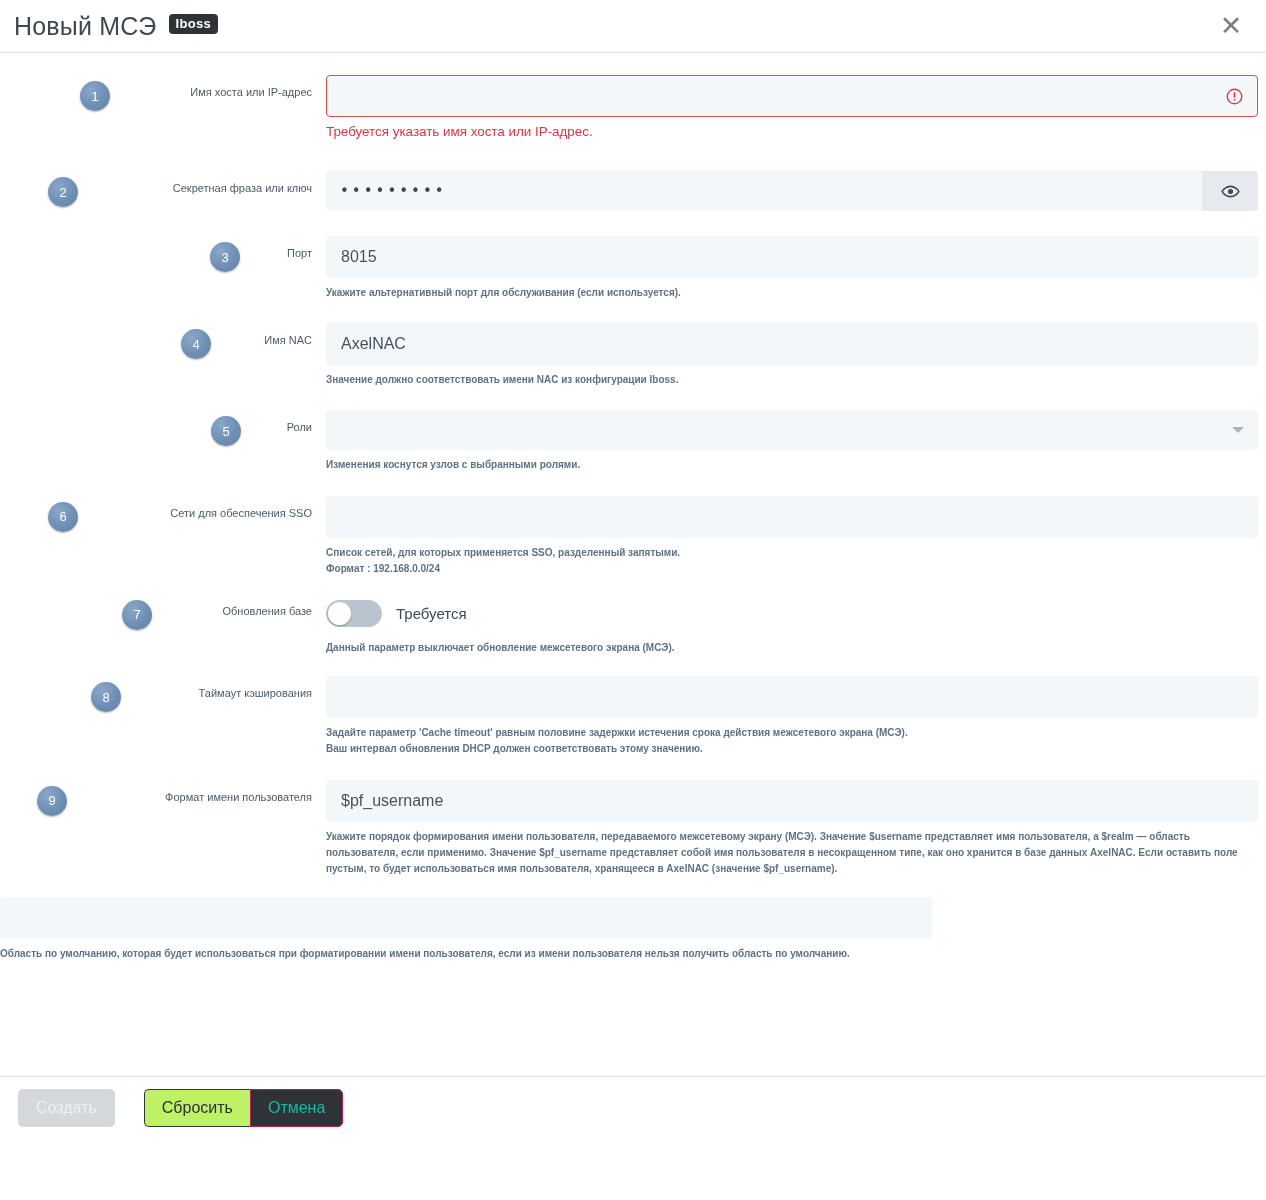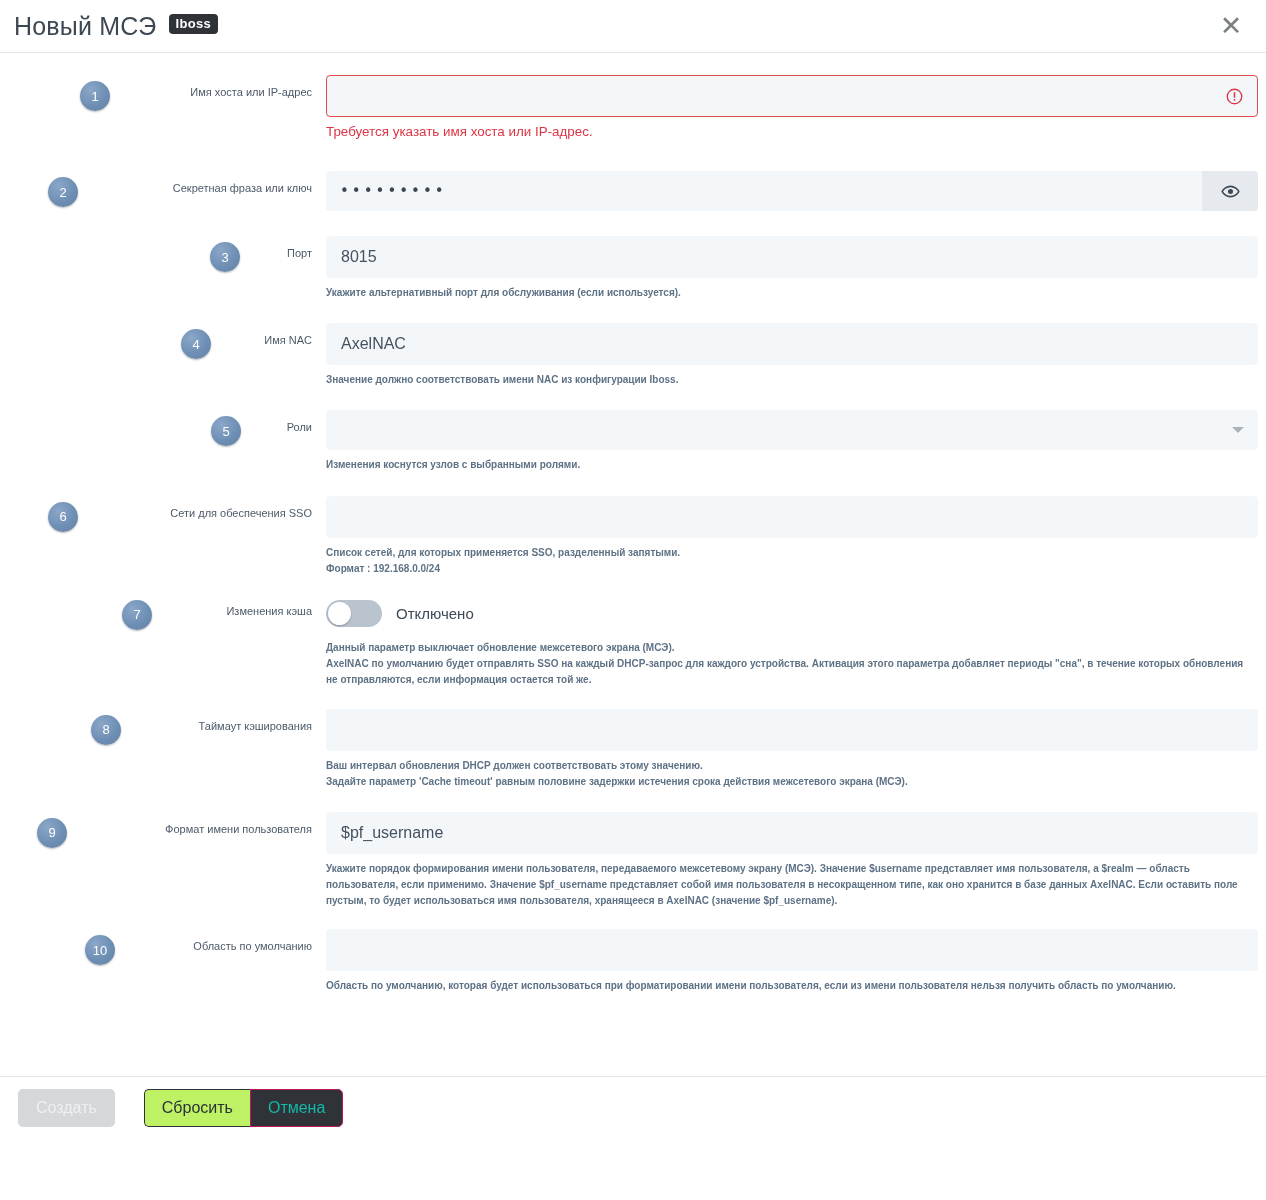--- a/index.html
+++ b/index.html
@@ -366,70 +366,65 @@
       <div class="help-text">
         <div>Список сетей, для которых применяется SSO, разделенный запятыми.</div>
         <div>Формат : 192.168.0.0/24</div>
       </div>
     </div>
   </div>
 
   <div class="form-row" style="margin-top:24px;">
     <div class="gutter" style="padding-top:4px;">
       <span class="step-badge" style="left:122px; top:-1px;">7</span>
-      <span class="field-label">Изменения кэша</span>
+      <span class="field-label">Обновления базе</span>
     </div>
     <div class="control">
       <div class="toggle-wrap">
         <div class="toggle">
           <div class="knob"></div>
         </div>
-        <span class="toggle-label">Отключено</span>
+        <span class="toggle-label">Требуется</span>
       </div>
       <div class="help-text" style="margin-top:13px;">
         <div>Данный параметр выключает обновление межсетевого экрана (МСЭ).</div>
-        <div>AxelNAC по умолчанию будет отправлять SSO на каждый DHCP-запрос для каждого устройства. Активация этого параметра добавляет периоды "сна", в течение которых обновления не отправляются, если информация остается той же.</div>
       </div>
     </div>
   </div>
 
   <div class="form-row" style="margin-top:20px;">
     <div class="gutter" style="padding-top:11px;">
       <span class="step-badge" style="left:91px; top:6px;">8</span>
       <span class="field-label">Таймаут кэширования</span>
     </div>
     <div class="control">
       <div class="input-box tall">
         <span class="input-text"></span>
       </div>
       <div class="help-text">
+        <div>Задайте параметр 'Cache timeout' равным половине задержки истечения срока действия межсетевого экрана (МСЭ).</div>
         <div>Ваш интервал обновления DHCP должен соответствовать этому значению.</div>
-        <div>Задайте параметр 'Cache timeout' равным половине задержки истечения срока действия межсетевого экрана (МСЭ).</div>
       </div>
     </div>
   </div>
 
   <div class="form-row" style="margin-top:22px;">
     <div class="gutter" style="padding-top:11px;">
       <span class="step-badge" style="left:37px; top:6px;">9</span>
       <span class="field-label">Формат имени пользователя</span>
     </div>
     <div class="control">
       <div class="input-box tall">
         <span class="input-text">$pf_username</span>
       </div>
       <div class="help-text">Укажите порядок формирования имени пользователя, передаваемого межсетевому экрану (МСЭ). Значение $username представляет имя пользователя, а $realm — область пользователя, если применимо. Значение $pf_username представляет собой имя пользователя в несокращенном типе, как оно хранится в базе данных AxelNAC. Если оставить поле пустым, то будет использоваться имя пользователя, хранящееся в AxelNAC (значение $pf_username).</div>
     </div>
   </div>
 
   <div class="form-row" style="margin-top:20px;">
-    <div class="gutter" style="padding-top:11px;">
-      <span class="step-badge" style="left:85px; top:6px;">10</span>
-      <span class="field-label">Область по умолчанию</span>
-    </div>
     <div class="control">
       <div class="input-box tall">
         <span class="input-text"></span>
       </div>
       <div class="help-text">Область по умолчанию, которая будет использоваться при форматировании имени пользователя, если из имени пользователя нельзя получить область по умолчанию.</div>
     </div>
   </div>
 
   <div class="modal-footer">
     <button class="btn btn-create">Создать</button>

